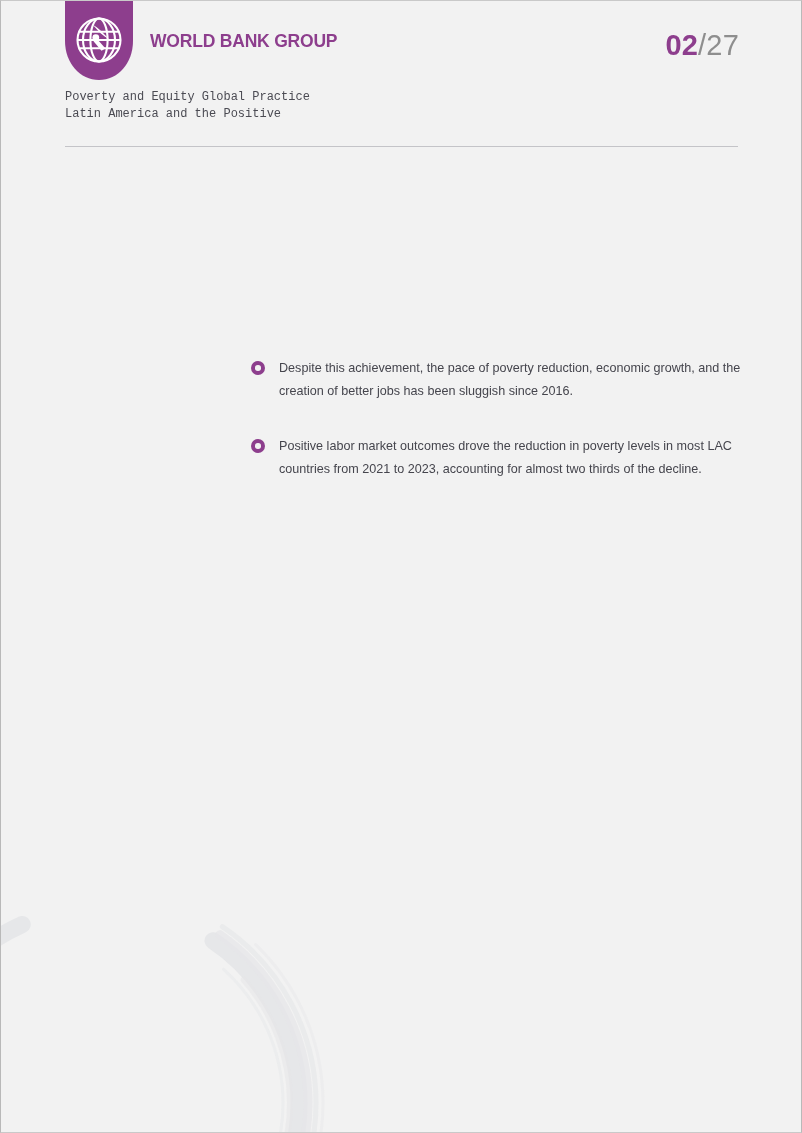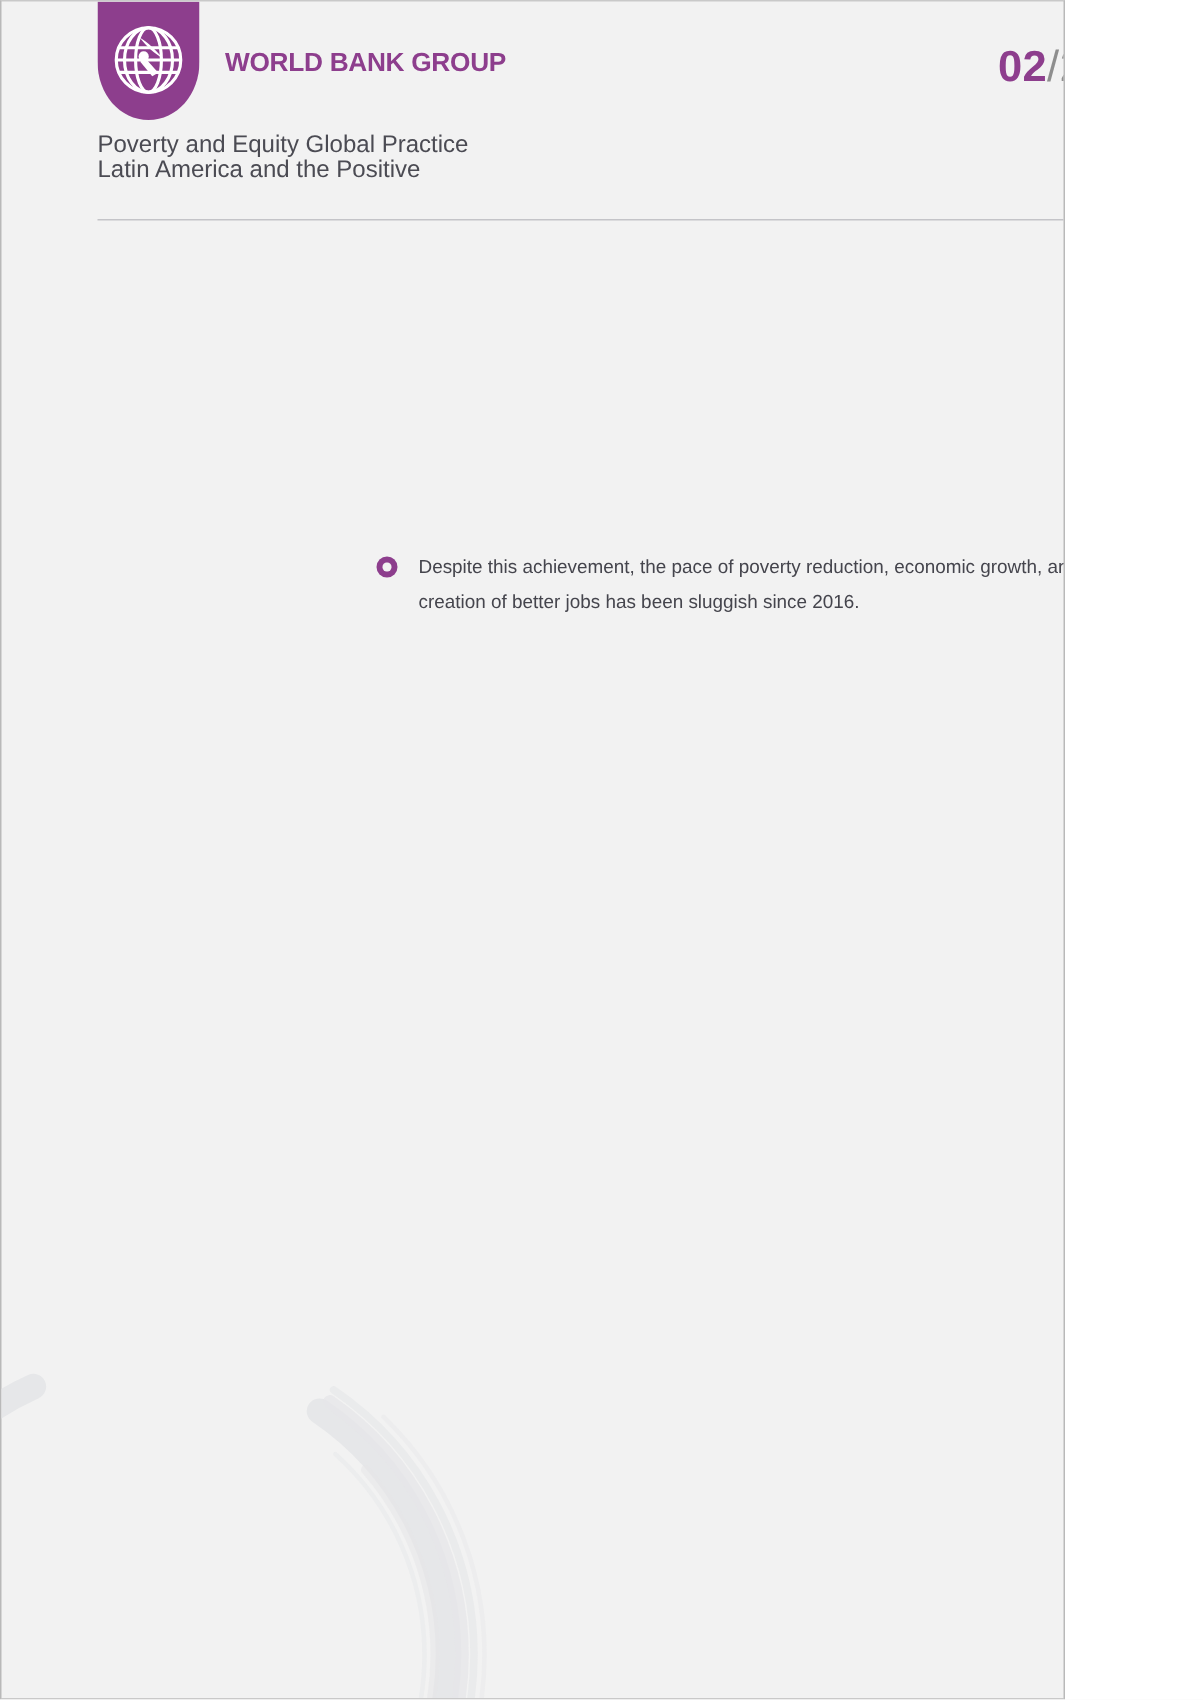--- a/index.html
+++ b/index.html
@@ -6,21 +6,21 @@
     margin: 0;
     padding: 0;
     background: #ffffff;
   }
   body {
     font-family: "Liberation Sans", sans-serif;
   }
 
   .page {
     position: relative;
-    width: 710px;
+    width: 802px;
     height: 1133px;
     background: #f2f2f2;
     border-left: 1px solid #b9b9b9;
     border-right: 1px solid #b9b9b9;
     border-top: 1px solid #c9c9c9;
     border-bottom: 1px solid #c9c9c9;
     box-sizing: border-box;
     overflow: hidden;
   }
 
@@ -84,40 +84,41 @@
   .page-number .sep,
   .page-number .tot {
     color: #8e8e8e;
     font-weight: normal;
   }
 
   .subtitle {
     position: absolute;
     left: 64px;
     top: 88px;
-    font-size: 16px;
+    font-size: 12px;
     line-height: 16.5px;
     color: #4b4b53;
+    font-family: Liberation Mono, monospace;
   }
   .subtitle div { white-space: nowrap; }
 
   .divider {
     position: absolute;
     left: 64px;
     top: 145px;
     width: 673px;
     height: 1px;
     background: #c4c4c8;
   }
 
   
   .bullet-list {
     position: absolute;
     left: 250px;
-    top: 366px;
+    top: 356px;
     width: 492px;
     z-index: 2;
   }
 
   .bullet-item {
     position: relative;
     padding-left: 28px;
     margin-bottom: 32px;
   }
   .bullet-item:last-child { margin-bottom: 0; }
@@ -203,18 +204,22 @@
     <div class="divider"></div>
   </div>
 
   <div class="bullet-list">
 
     <div class="bullet-item">
       <span class="bullet-ring"></span>
       <div class="bullet-text">Despite this achievement, the pace of poverty reduction, economic growth, and the creation of better jobs has been sluggish since 2016.</div>
     </div>
 
+    <div class="bullet-item">
+      <span class="bullet-ring"></span>
+      <div class="bullet-text">Positive labor market outcomes drove the reduction in poverty levels in most LAC countries from 2021 to 2023, accounting for almost two thirds of the decline.</div>
+    </div>
 
 
 
   </div>
 
 </div>
 
 </body></html>

